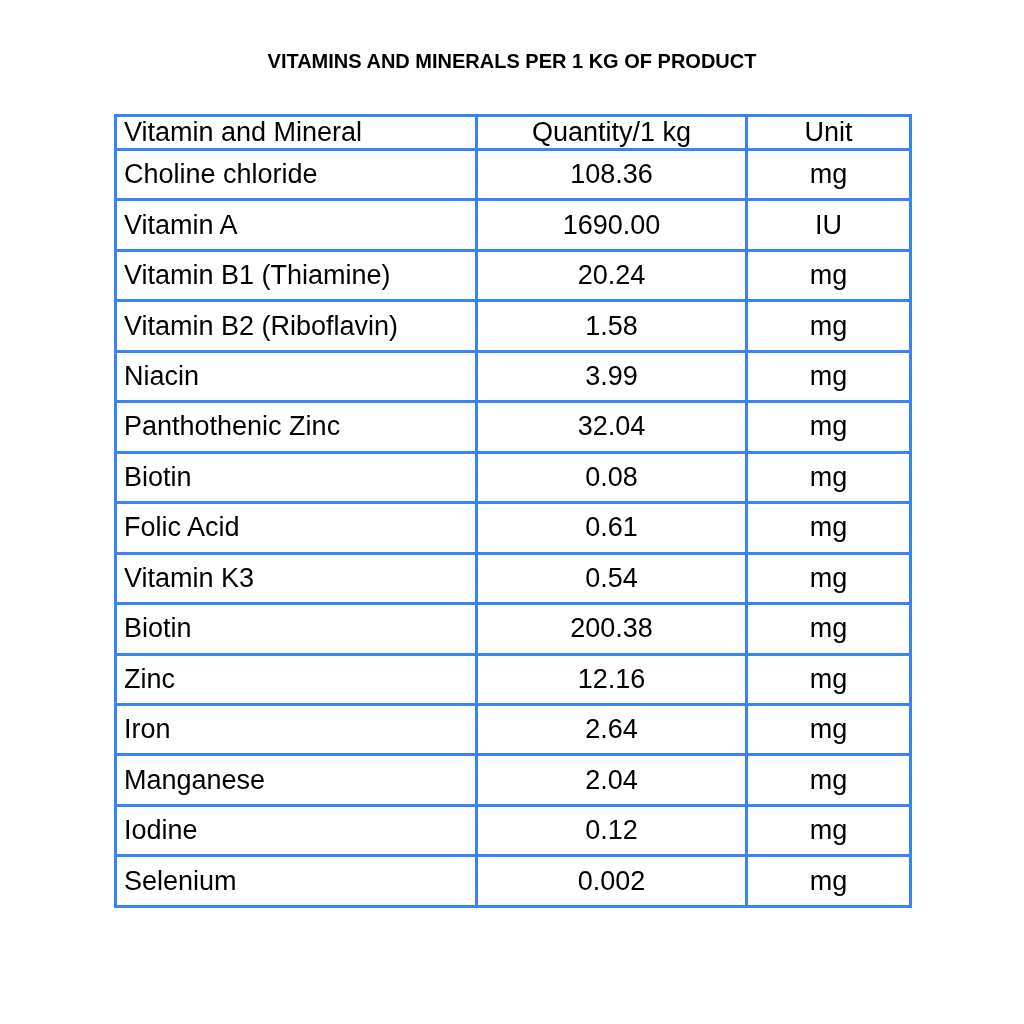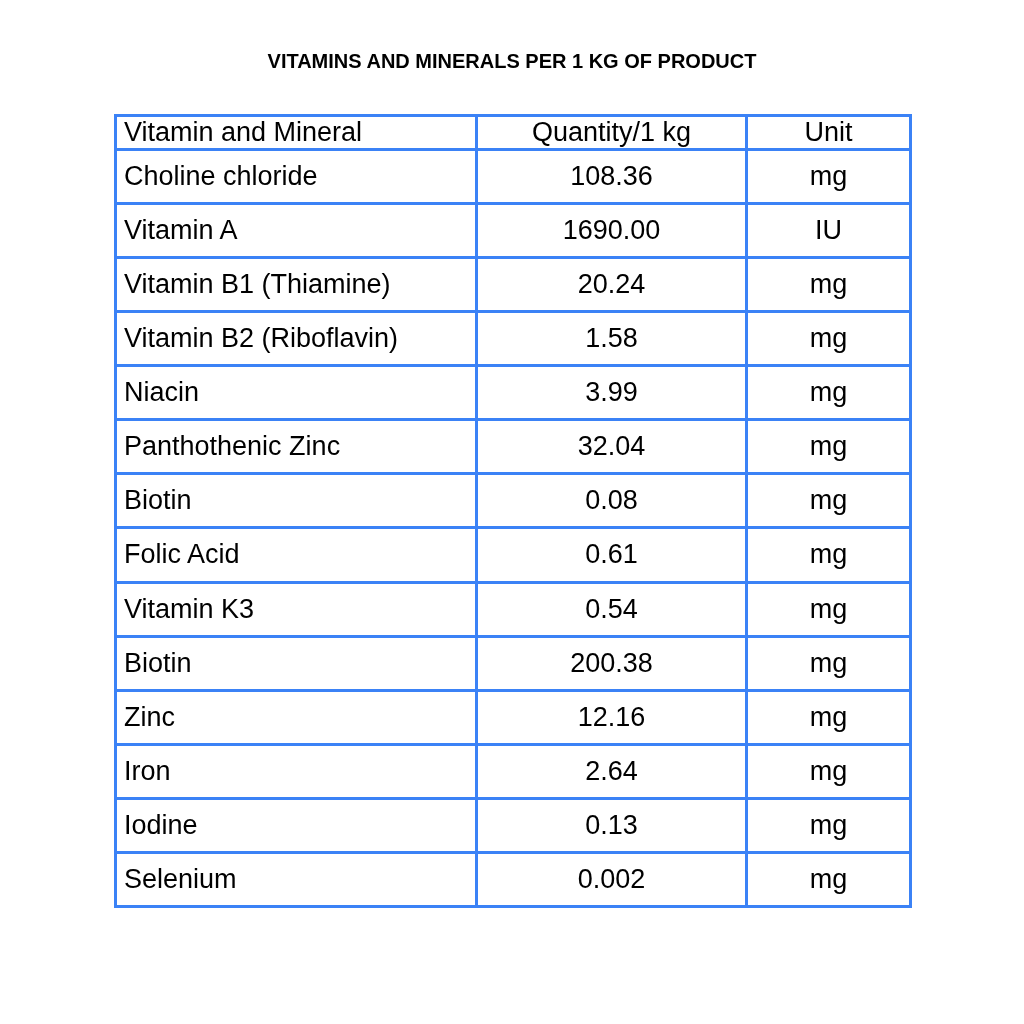--- a/index.html
+++ b/index.html
@@ -141,22 +141,27 @@
           <td>Zinc</td>
           <td>12.16</td>
           <td>mg</td>
         </tr>
         <tr>
           <td>Iron</td>
           <td>2.64</td>
           <td>mg</td>
         </tr>
         <tr>
+          <td>Manganese</td>
+          <td>2.04</td>
+          <td>mg</td>
+        </tr>
+        <tr>
           <td>Iodine</td>
-          <td>0.13</td>
+          <td>0.12</td>
           <td>mg</td>
         </tr>
         <tr>
           <td>Selenium</td>
           <td>0.002</td>
           <td>mg</td>
         </tr>
       </tbody>
   </table>
 </div>

